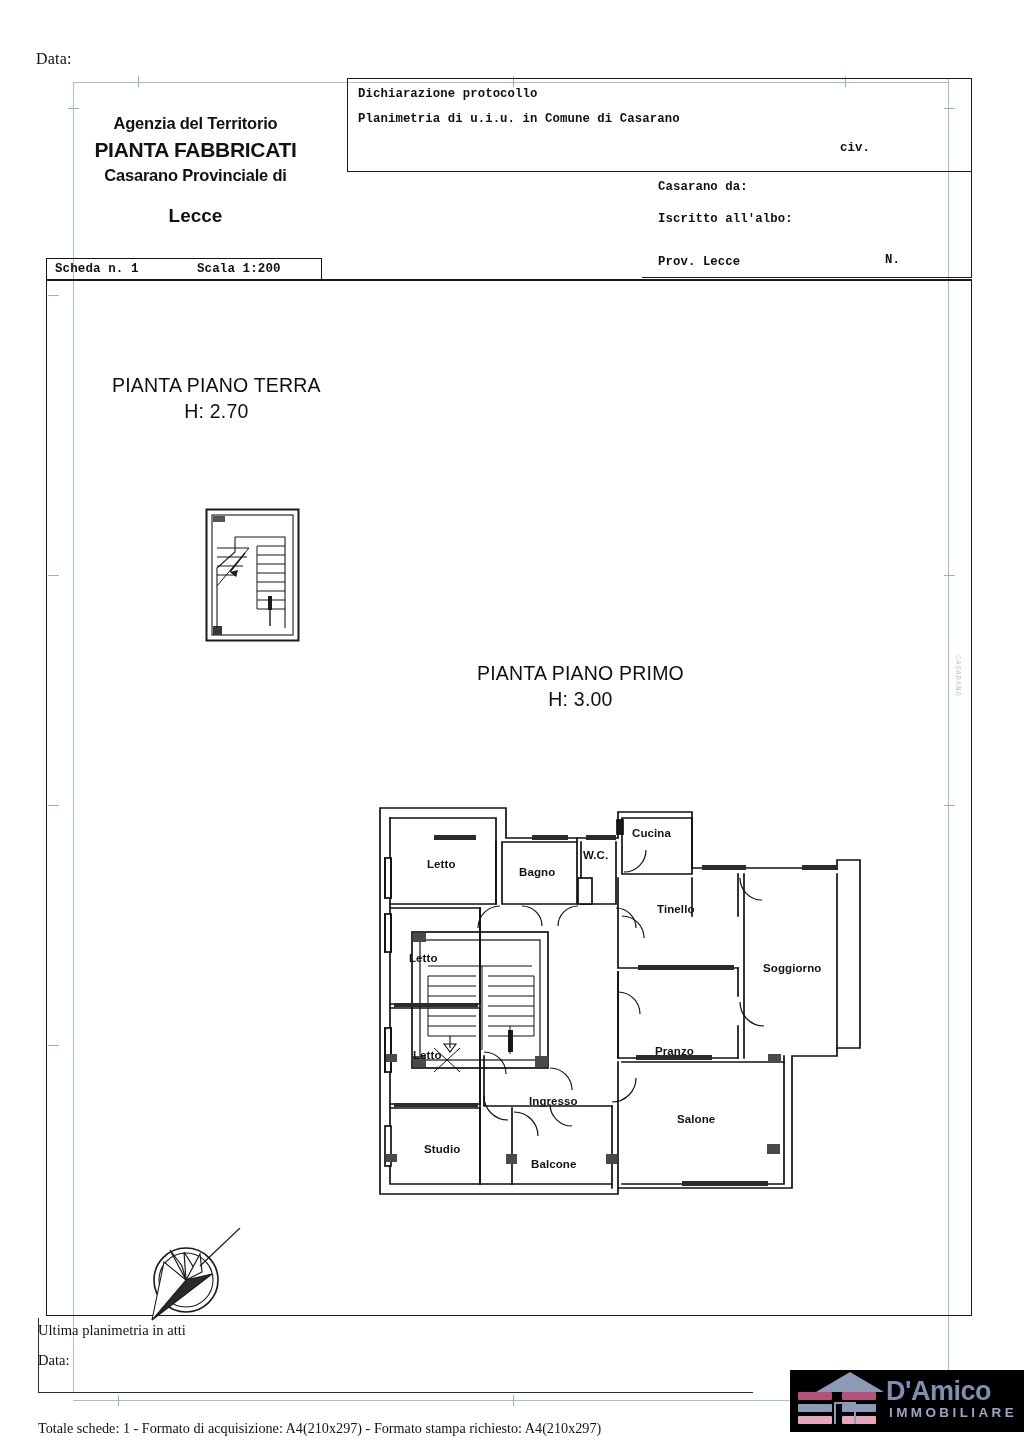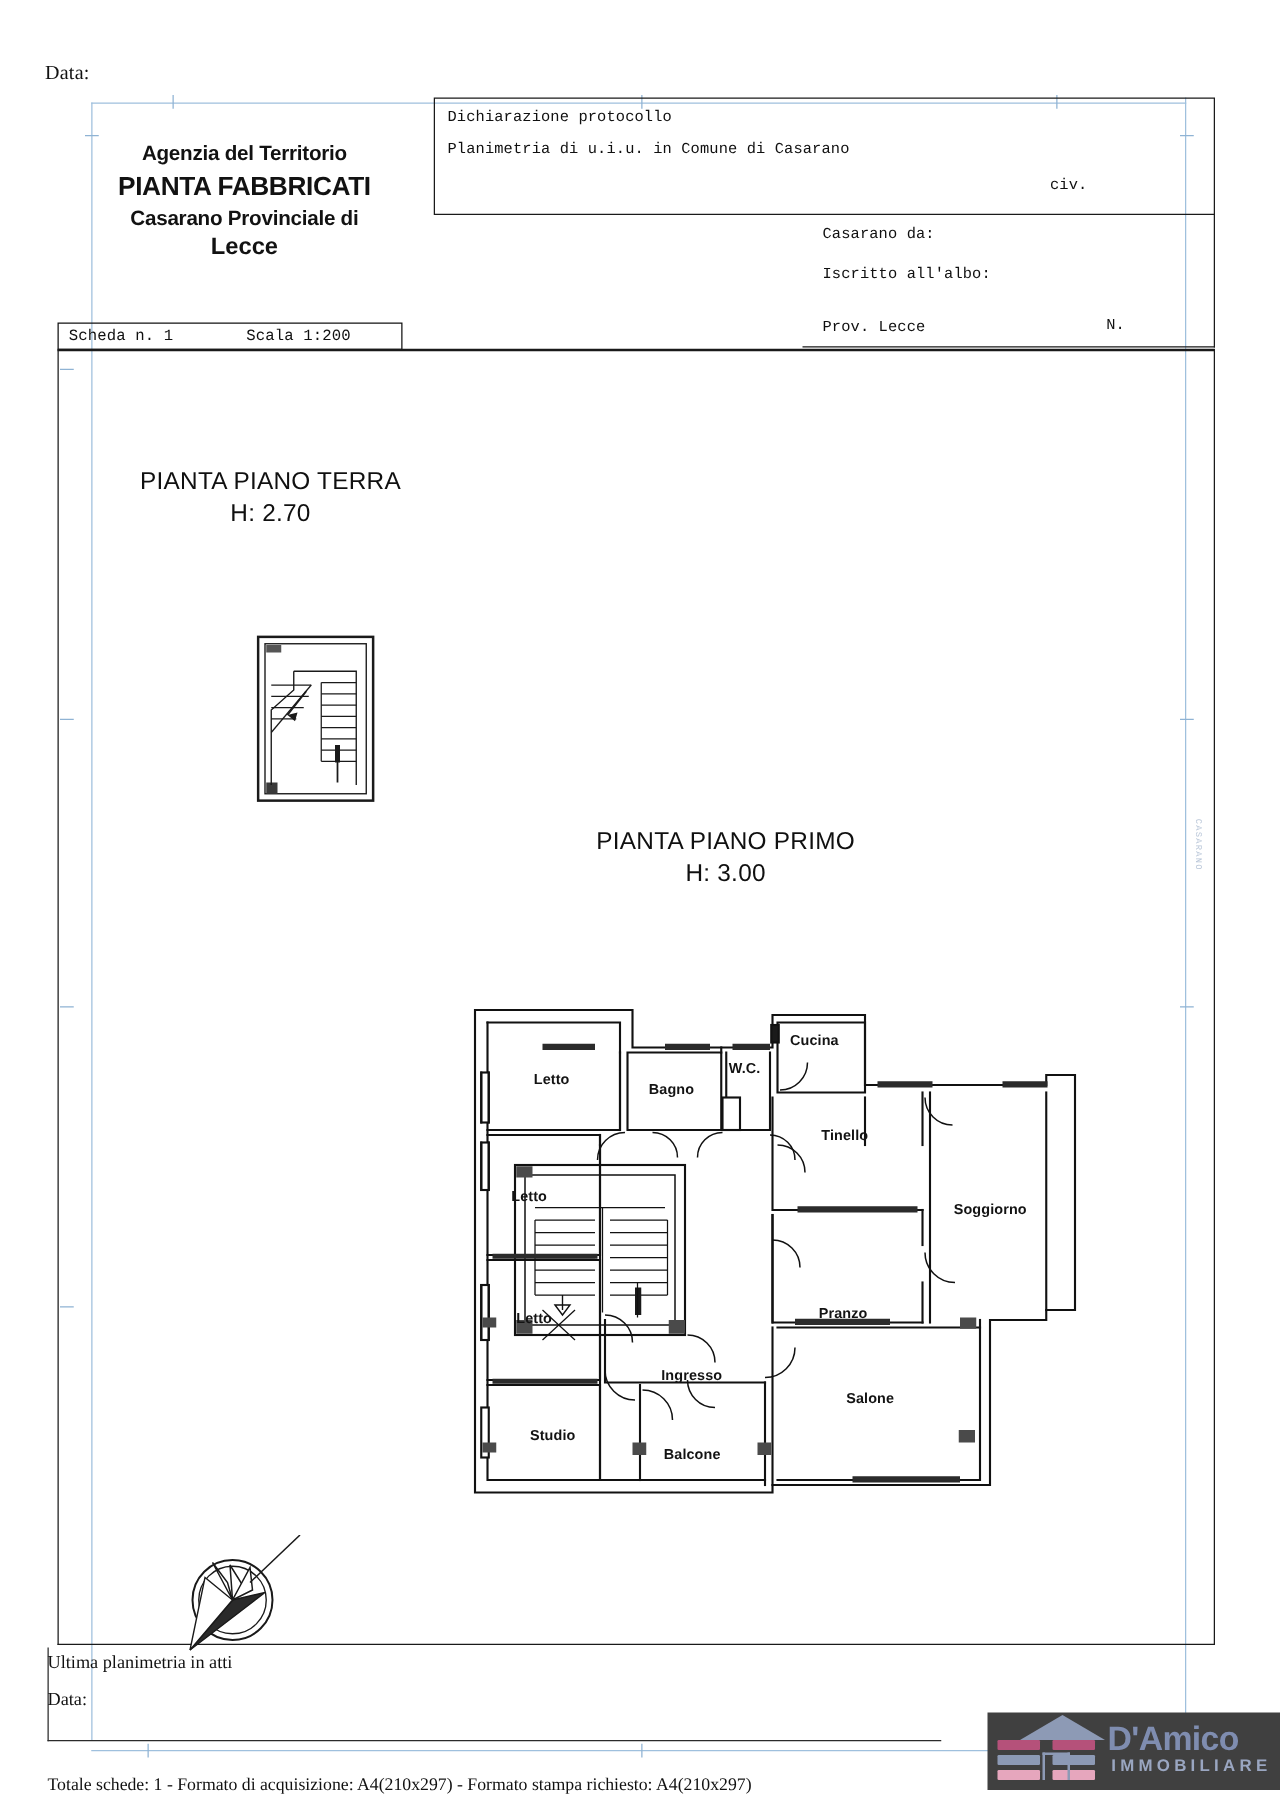--- a/index.html
+++ b/index.html
@@ -42,21 +42,21 @@
     left: 0; top: 0;
     width: 299px; height: 200px;
     text-align: center;
     font-family: "Liberation Sans", sans-serif;
     font-weight: bold;
     color: #121212;
   }
   #agency-box .l1 { font-size: 16.5px; margin-top: 36px; letter-spacing: -.2px; }
   #agency-box .l2 { font-size: 21px; margin-top: 5px; letter-spacing: -.3px; }
   #agency-box .l3 { font-size: 16.5px; margin-top: 4px; letter-spacing: -.2px; }
-  #agency-box .l4 { font-size: 19px; margin-top: 2px; }
+  #agency-box .l4 { font-size: 19px; margin-top: 20px; }
 
   #protocol-box {
     position: absolute;
     left: 301px; top: 0;
     width: 625px; height: 94px;
     border: 1.6px solid #1a1a1a;
     border-right-width: 1.6px;
   }
   #ident-box {
     position: absolute;
@@ -68,21 +68,21 @@
   #compiled-box {
     position: absolute;
     left: 596px; top: 94px;
     width: 330px; height: 106px;
     border: 1.6px solid #1a1a1a;
     border-top: none;
     border-left: none;
   }
   .fld {
     font-family: "Liberation Mono", monospace;
-    font-weight: normal;
+    font-weight: bold;
     font-size: 12.3px;
     color: #101010;
     letter-spacing: .1px;
     white-space: nowrap;
     text-align: right;
   }
 
   
   #scheda-box {
     left: 46px; top: 258px;
@@ -139,21 +139,21 @@
   }
   #footer-vrule {
     left: 38px; top: 1318px; width: 1.4px; height: 75px;
     background: #2b2b2b;
   }
 
   
   #logo {
     left: 790px; top: 1370px;
     width: 234px; height: 62px;
-    background: #404040;
+    background: #000000;
     overflow: hidden;
   }
   #logo .house-roof {
     position: absolute;
     left: 26px; top: 2px;
     width: 0; height: 0;
     border-left: 34px solid transparent;
     border-right: 34px solid transparent;
     border-bottom: 20px solid #8d9ab5;
   }

